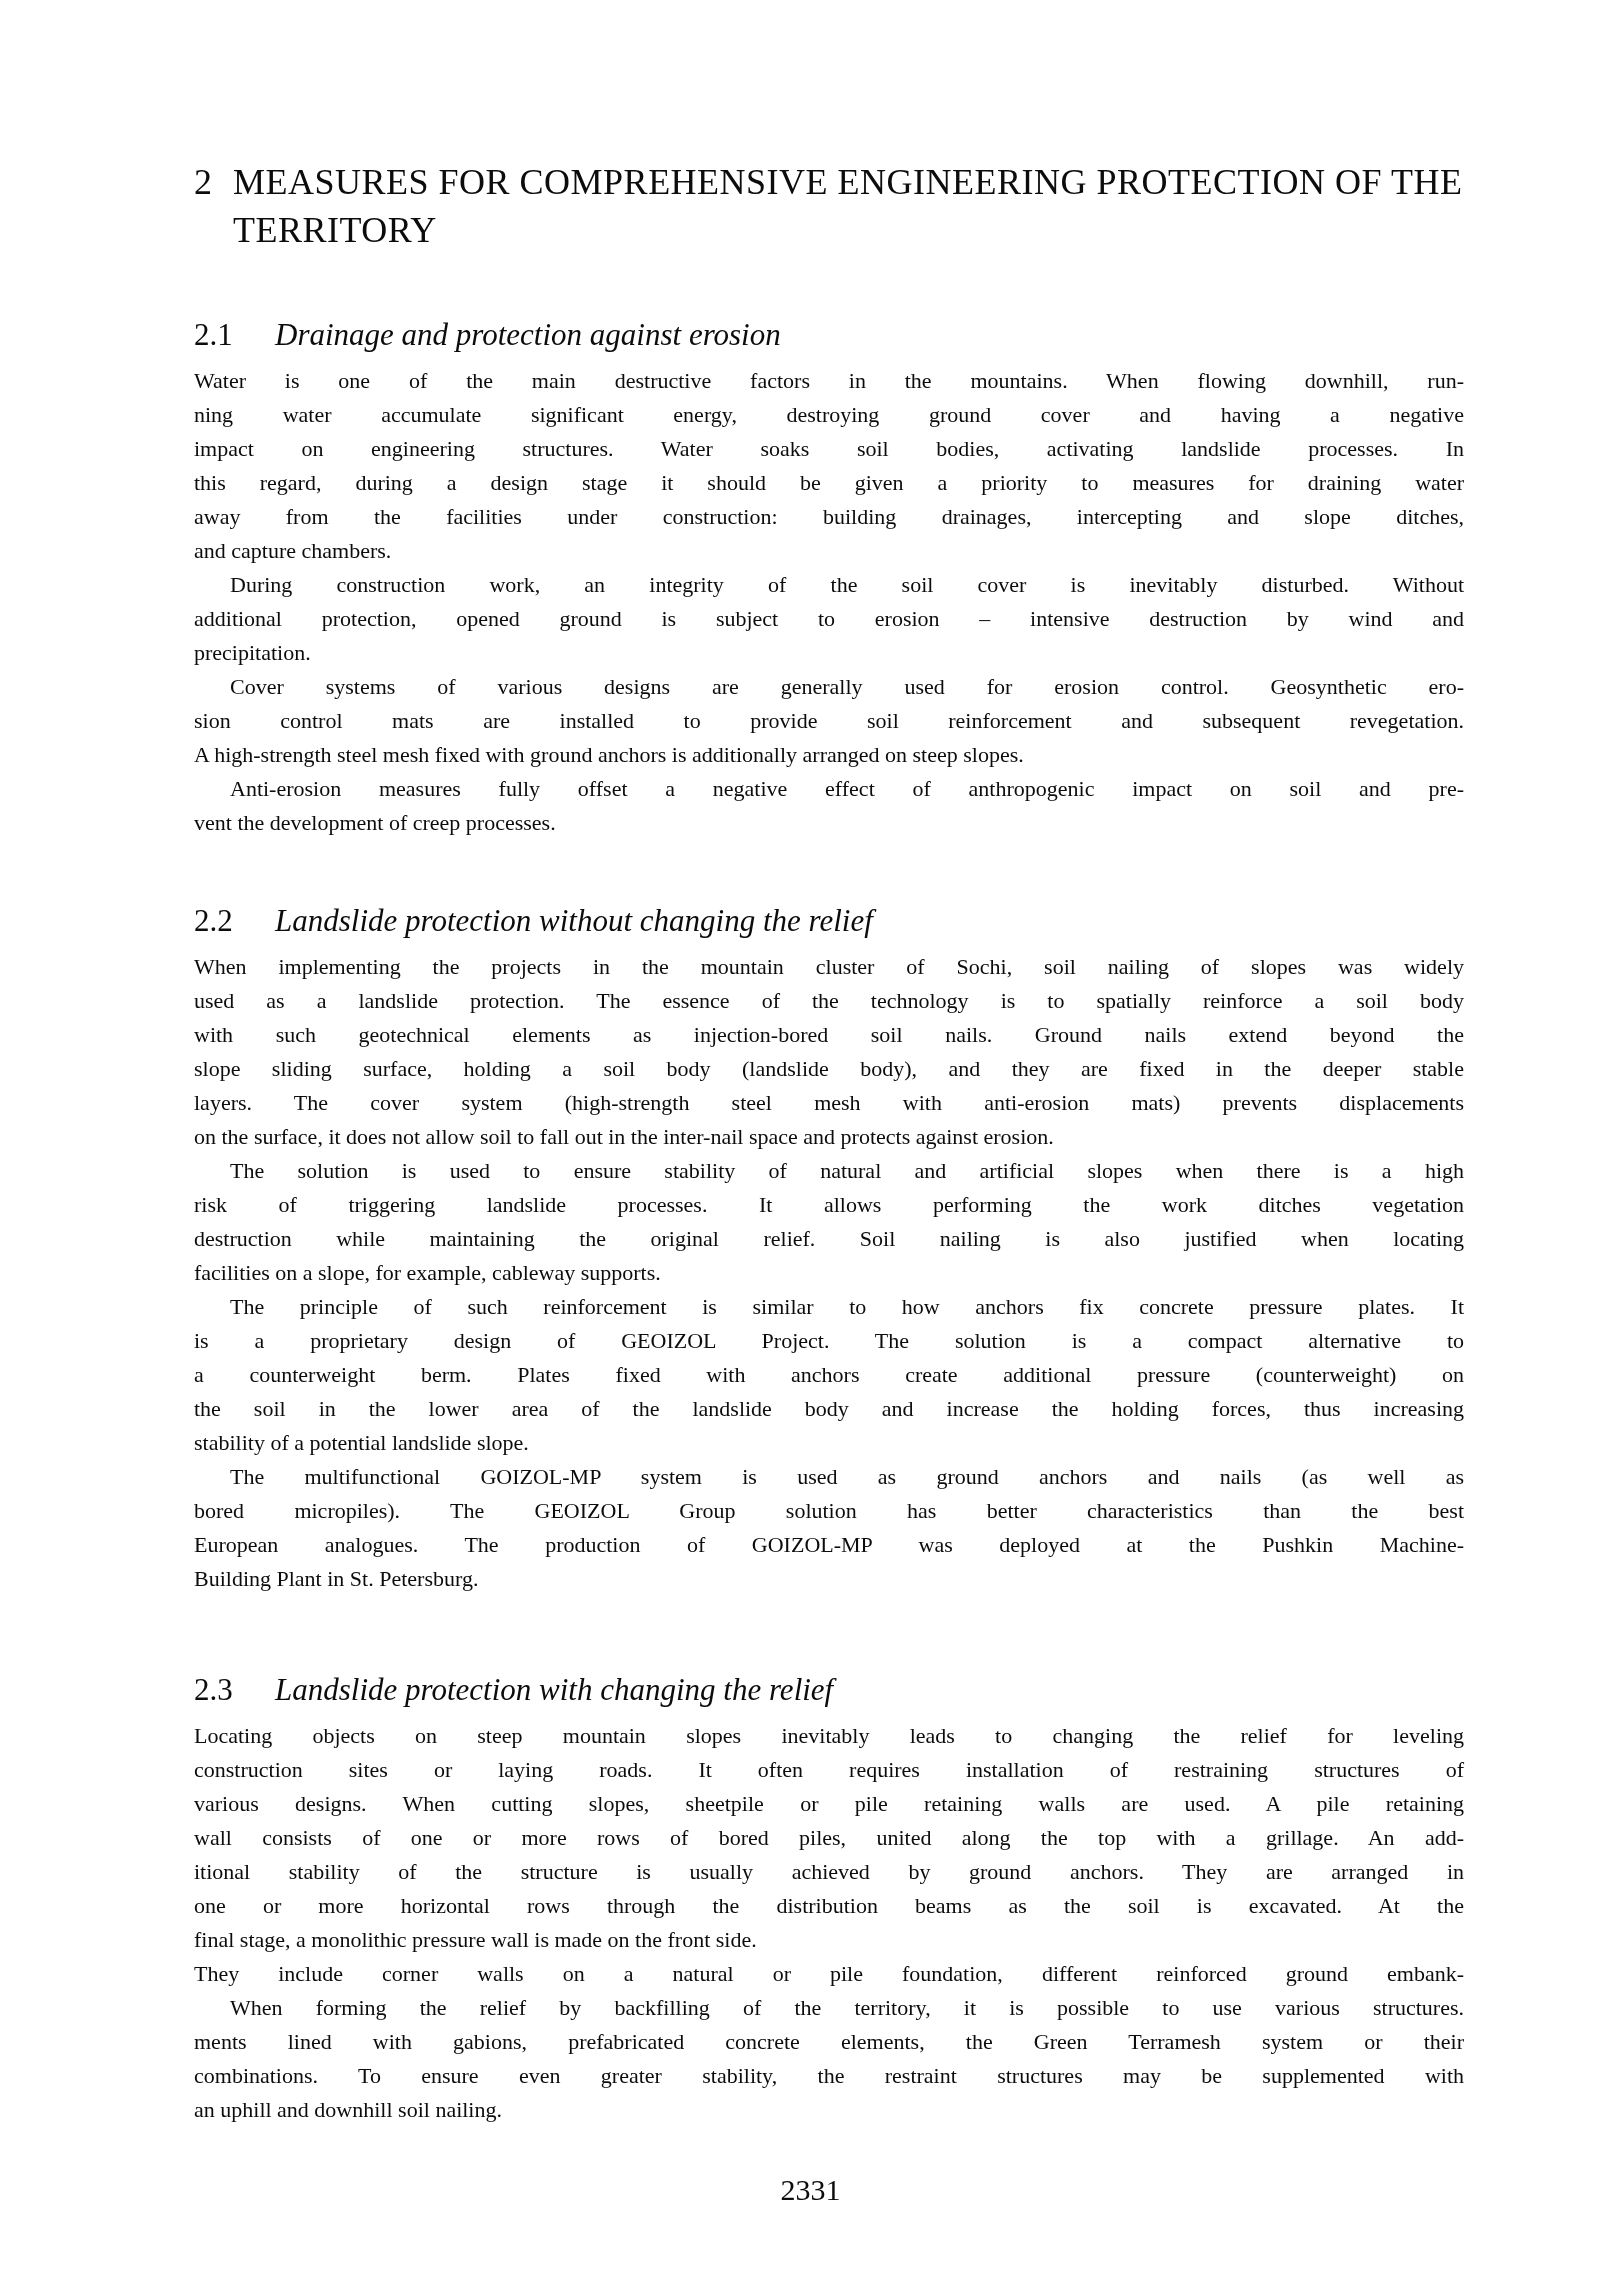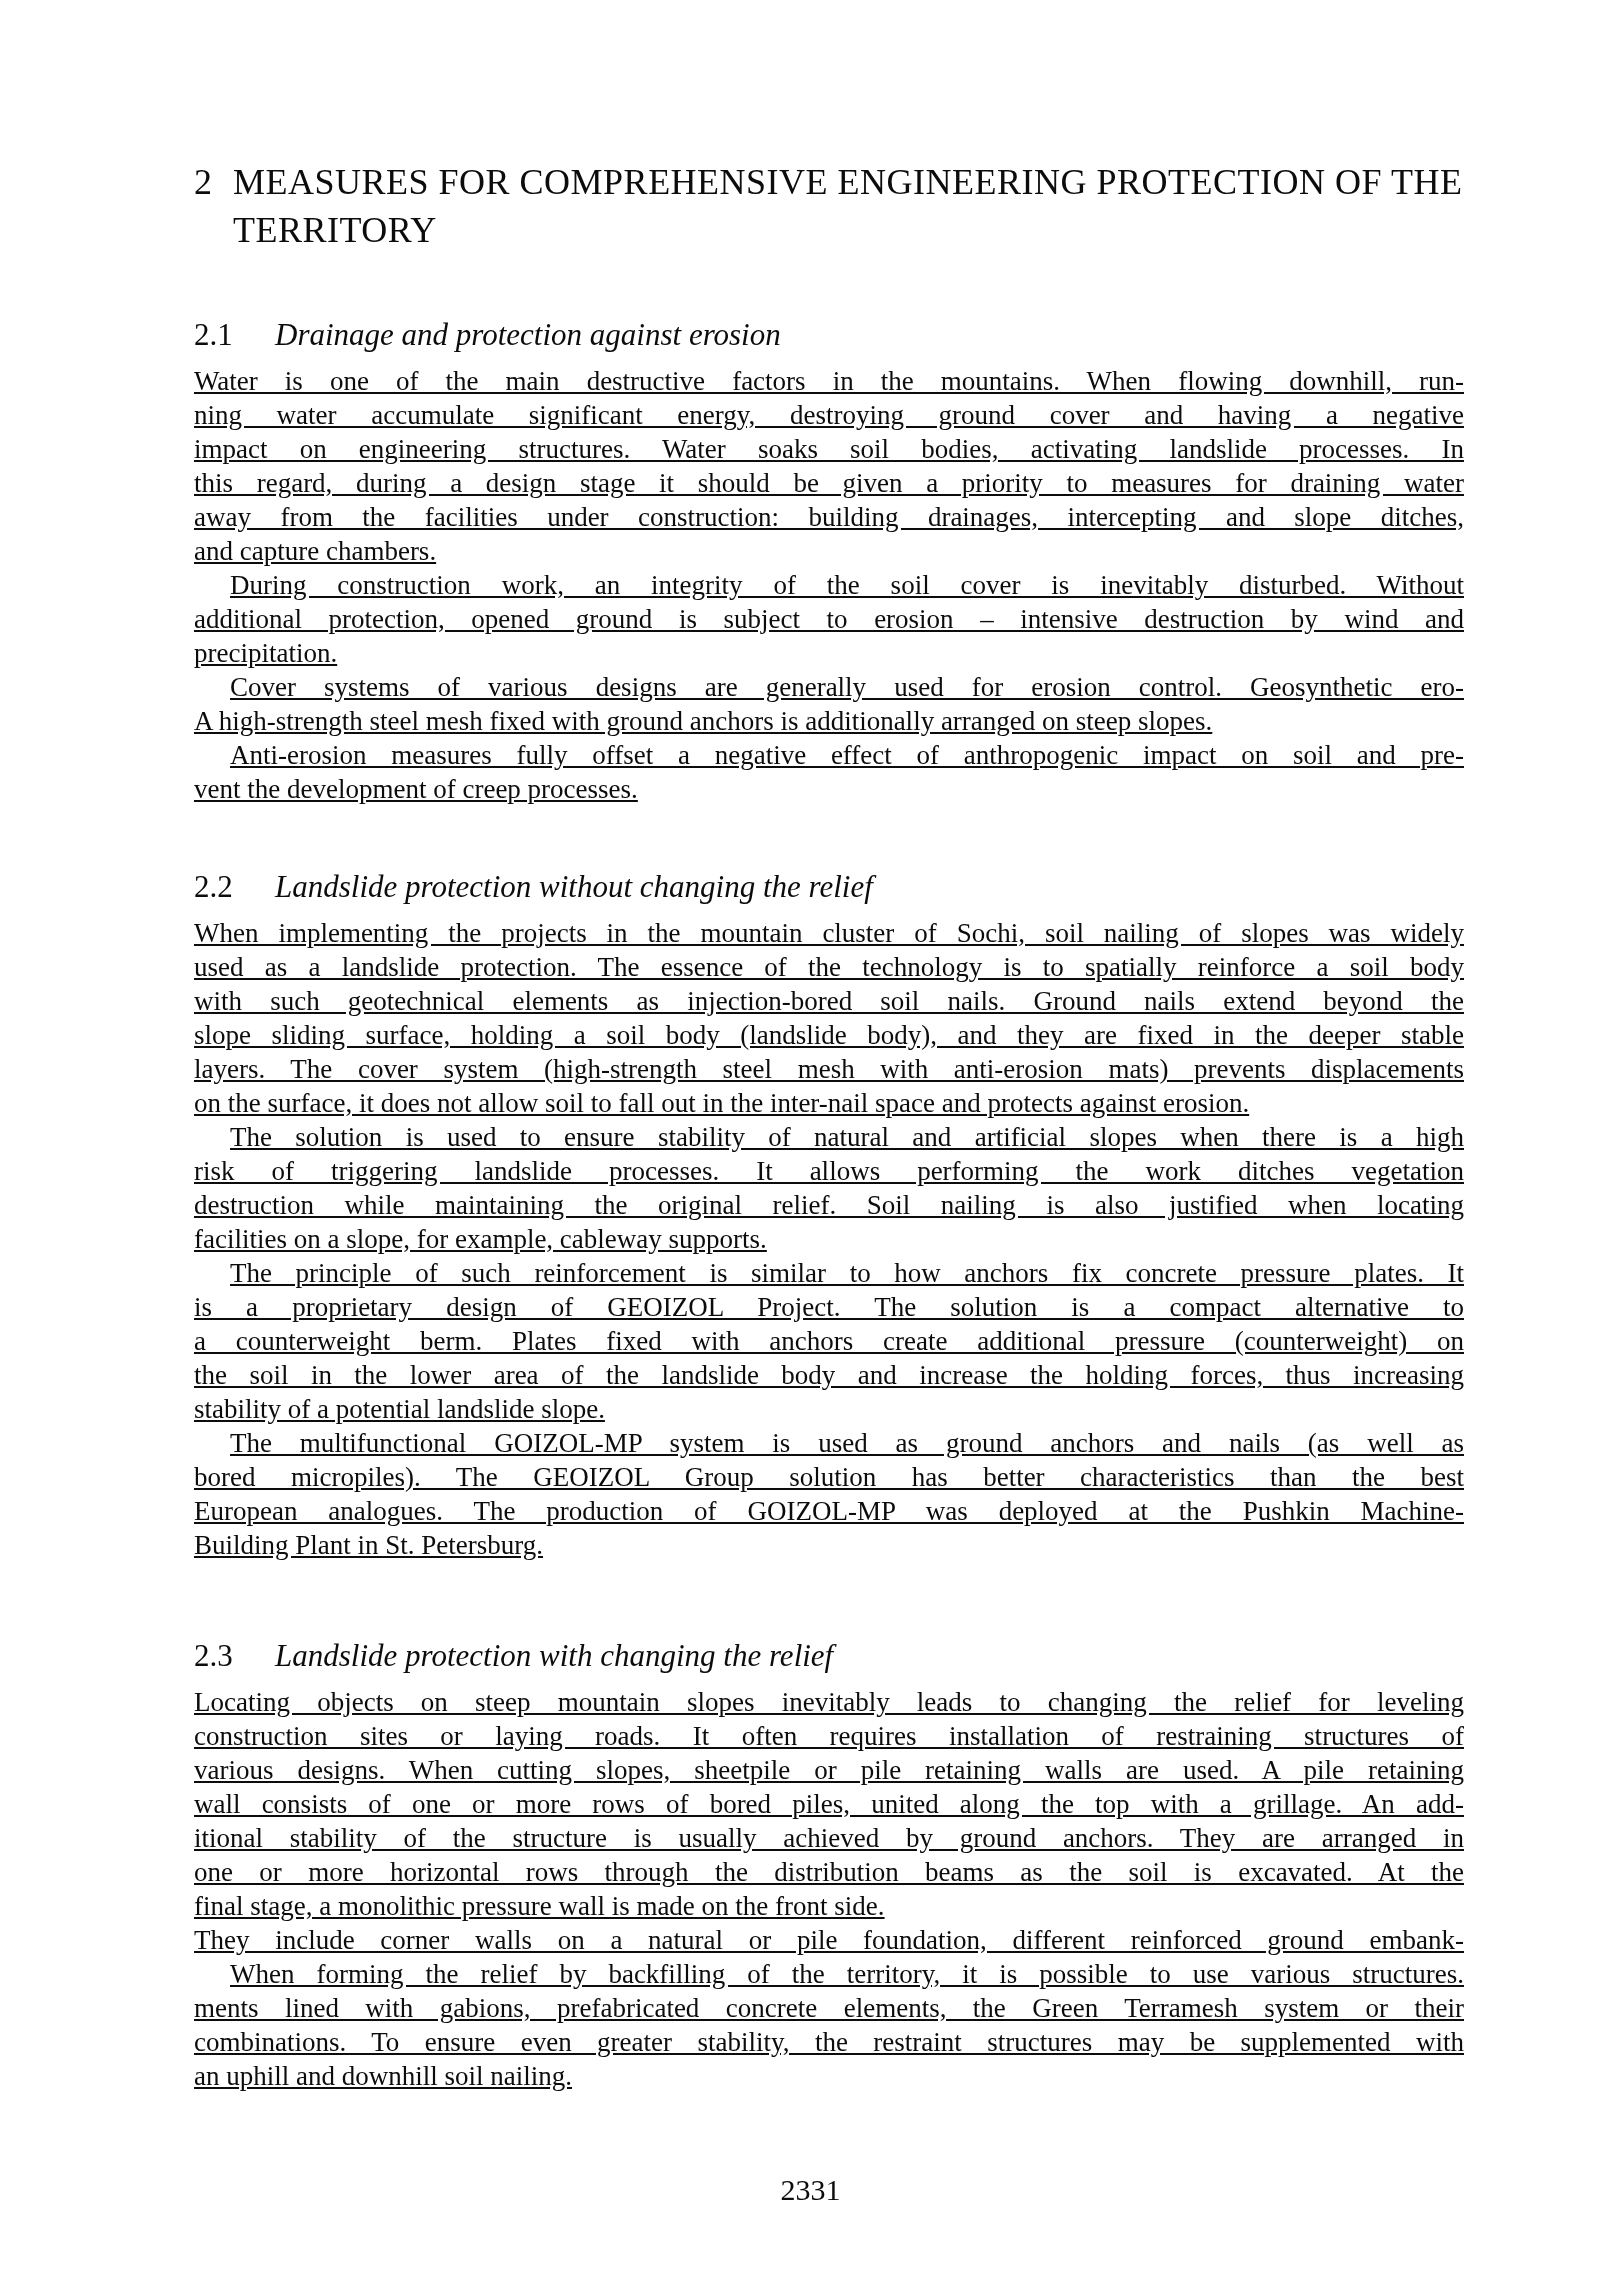--- a/index.html
+++ b/index.html
@@ -51,25 +51,24 @@
     font-style: normal;
   }
   .h2title {
     flex: 1 1 auto;
     font-style: italic;
   }
   
   .body { margin-top: 8px; }
   .para { margin: 0; }
   .pline {
-    font-size: 27px;
+    font-size: 22px;
     line-height: 34px;
     text-align: justify;
     text-align-last: justify;
-    text-decoration: underline;
   }
   .pline.last { text-align-last: left; }
   .pline.ind { padding-left: 36px; }
   
   .pagenum {
     position: absolute;
     left: 0;
     top: 2173px;
     width: 1621px;
     text-align: center;
@@ -104,20 +103,21 @@
               <div class="pline" style="">away from the facilities under construction: building drainages, intercepting and slope ditches,</div>
               <div class="pline last" style="">and capture chambers.</div>
             </div>
             <div class="para">
               <div class="pline ind" style="">During construction work, an integrity of the soil cover is inevitably disturbed. Without</div>
               <div class="pline" style="">additional protection, opened ground is subject to erosion – intensive destruction by wind and</div>
               <div class="pline last" style="">precipitation.</div>
             </div>
             <div class="para">
               <div class="pline ind" style="">Cover systems of various designs are generally used for erosion control. Geosynthetic ero-</div>
+              <div class="pline" style="">sion control mats are installed to provide soil reinforcement and subsequent revegetation.</div>
               <div class="pline last" style="">A high-strength steel mesh fixed with ground anchors is additionally arranged on steep slopes.</div>
             </div>
             <div class="para">
               <div class="pline ind" style="">Anti-erosion measures fully offset a negative effect of anthropogenic impact on soil and pre-</div>
               <div class="pline last" style="">vent the development of creep processes.</div>
             </div>
           </div>
         </section>
         <section class="section">
           <div class="h2">

